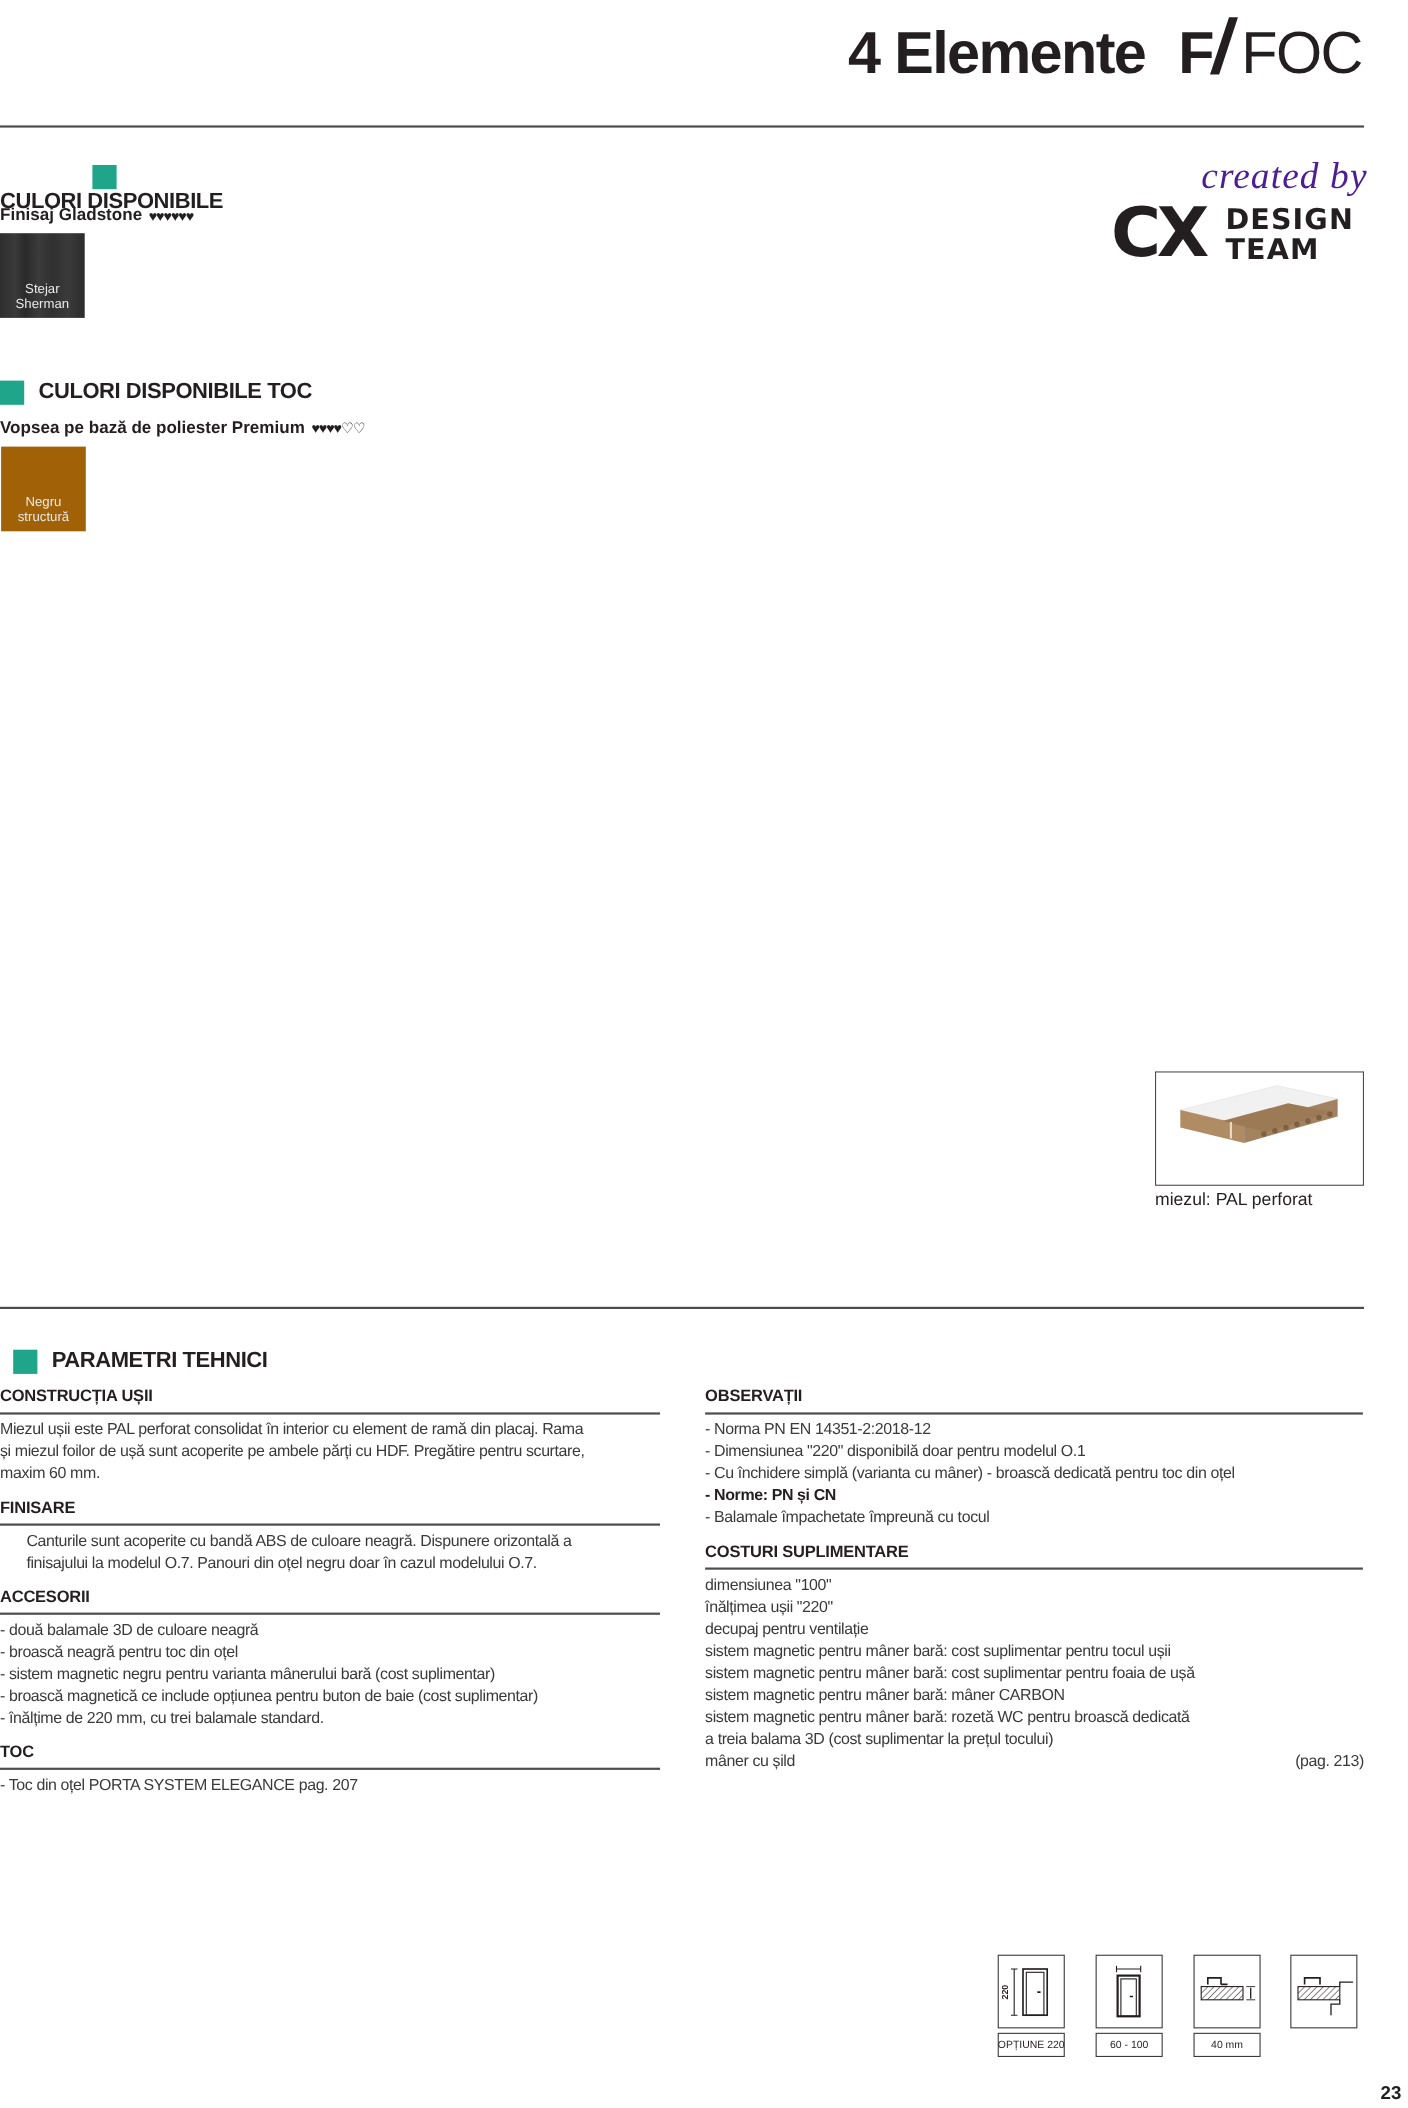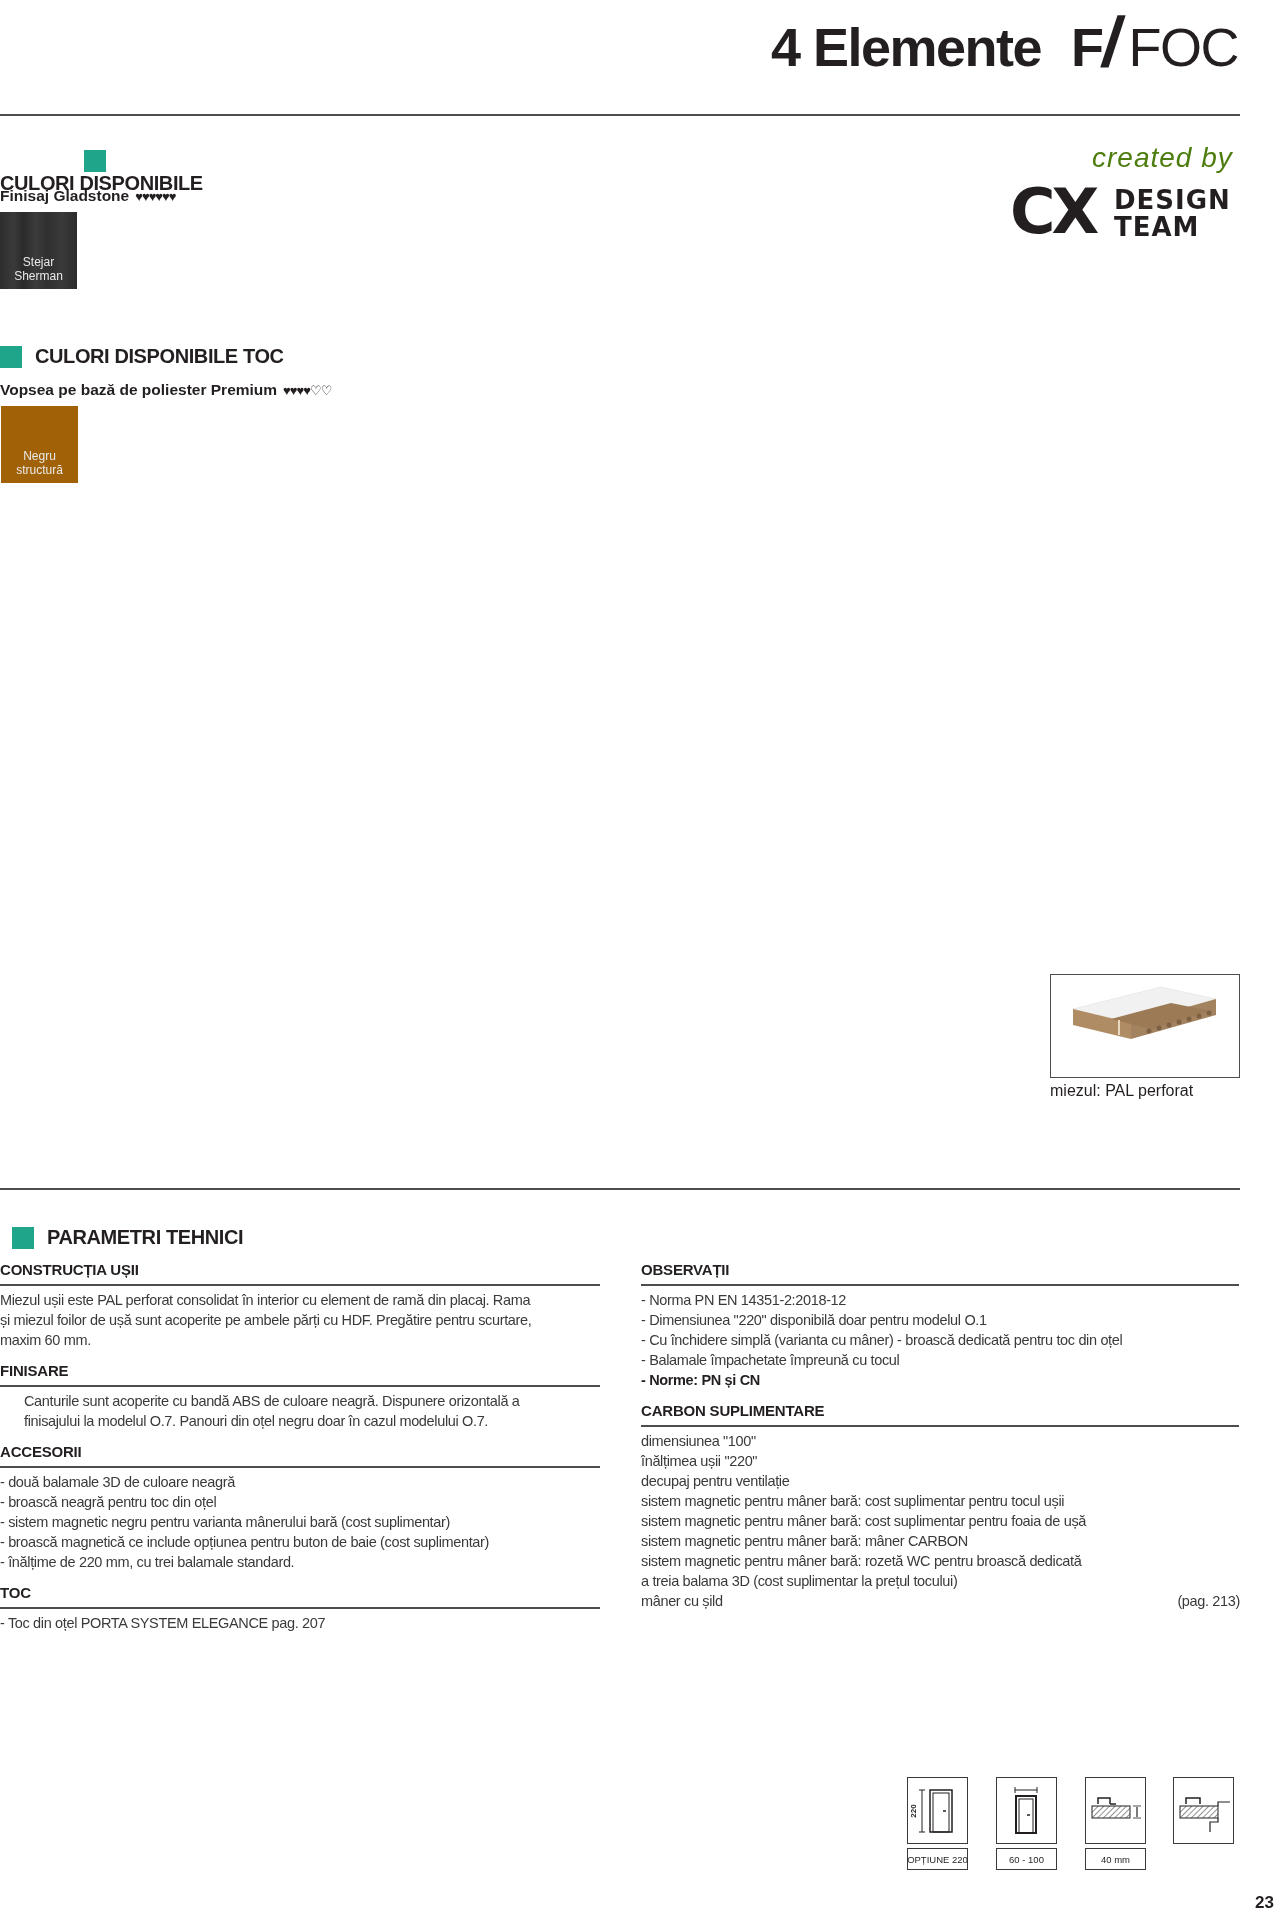--- a/index.html
+++ b/index.html
@@ -25,21 +25,21 @@
   .gems { margin-left:6px; font-size:13px; letter-spacing:-1px; }
   .gem-full { color:#231f20; }
   .gem-empty { color:#231f20; }
 
   .swatch { width:77px; height:77px; color:#e9e9e9; font-size:12px; line-height:14px; text-align:center;
             display:flex; flex-direction:column; justify-content:flex-end; padding-bottom:6px; box-sizing:border-box; }
   .swatch.oak { background:linear-gradient(90deg,#2e2e2e 0%,#3a3a3a 18%,#2a2a2a 30%,#3b3b3b 46%,#303030 62%,#3a3a3a 80%,#2c2c2c 100%); }
   .swatch.black { background:#a16207; }
 
   
-  .logo-by { font-family:Liberation Sans, sans-serif; font-style:italic; font-size:28px; letter-spacing:1px; color:#4d7c0f; }
+  .logo-by { font-family:Liberation Serif, serif; font-style:italic; font-size:34px; letter-spacing:1px; color:#4c1d95; }
   .logo-cx { font-weight:bold; font-size:62px; line-height:56px; letter-spacing:-4px; color:#231f20; font-family:"DejaVu Sans", sans-serif; }
   .logo-dt { font-weight:bold; font-size:26px; line-height:26px; letter-spacing:1px; color:#231f20; font-family:"DejaVu Sans", sans-serif; }
 
   
   .core-frame { border:1.5px solid #4d4d4d; box-sizing:border-box; background:#fff; }
   .core-caption { font-size:16px; color:#231f20; }
 
   
   .h-sub { font-weight:bold; font-size:15px; letter-spacing:-0.2px; border-bottom:2px solid #4d4d4d; padding-bottom:6px; }
   .body-text { font-size:14.5px; line-height:20px; color:#3a3a3a; letter-spacing:-0.35px; }
@@ -152,25 +152,25 @@
     <div class="line">- Toc din oțel PORTA SYSTEM ELEGANCE pag. 207</div>
   </div>
 </div>
 
 <div class="abs" style="left:641px; top:1261px; width:599px;">
   <div class="h-sub" style="width:598px;">OBSERVAȚII</div>
   <div class="body-text" style="margin-top:4px;">
     <div class="line">- Norma PN EN 14351-2:2018-12</div>
     <div class="line">- Dimensiunea "220" disponibilă doar pentru modelul O.1</div>
     <div class="line">- Cu închidere simplă (varianta cu mâner) - broască dedicată pentru toc din oțel</div>
+    <div class="line strong">- Norme: PN și CN</div>
     <div class="line">- Balamale împachetate împreună cu tocul</div>
-    <div class="line strong">- Norme: PN și CN</div>
-  </div>
-
-  <div class="h-sub" style="margin-top:12px; width:598px;">CARBON SUPLIMENTARE</div>
+  </div>
+
+  <div class="h-sub" style="margin-top:12px; width:598px;">COSTURI SUPLIMENTARE</div>
   <div class="body-text" style="margin-top:4px;">
     <div class="line">dimensiunea "100"</div>
     <div class="line">înălțimea ușii "220"</div>
     <div class="line">decupaj pentru ventilație</div>
     <div class="line">sistem magnetic pentru mâner bară: cost suplimentar pentru tocul ușii</div>
     <div class="line">sistem magnetic pentru mâner bară: cost suplimentar pentru foaia de ușă</div>
     <div class="line">sistem magnetic pentru mâner bară: mâner CARBON</div>
     <div class="line">sistem magnetic pentru mâner bară: rozetă WC pentru broască dedicată</div>
     <div class="line">a treia balama 3D (cost suplimentar la prețul tocului)</div>
     <div class="row-flex">

